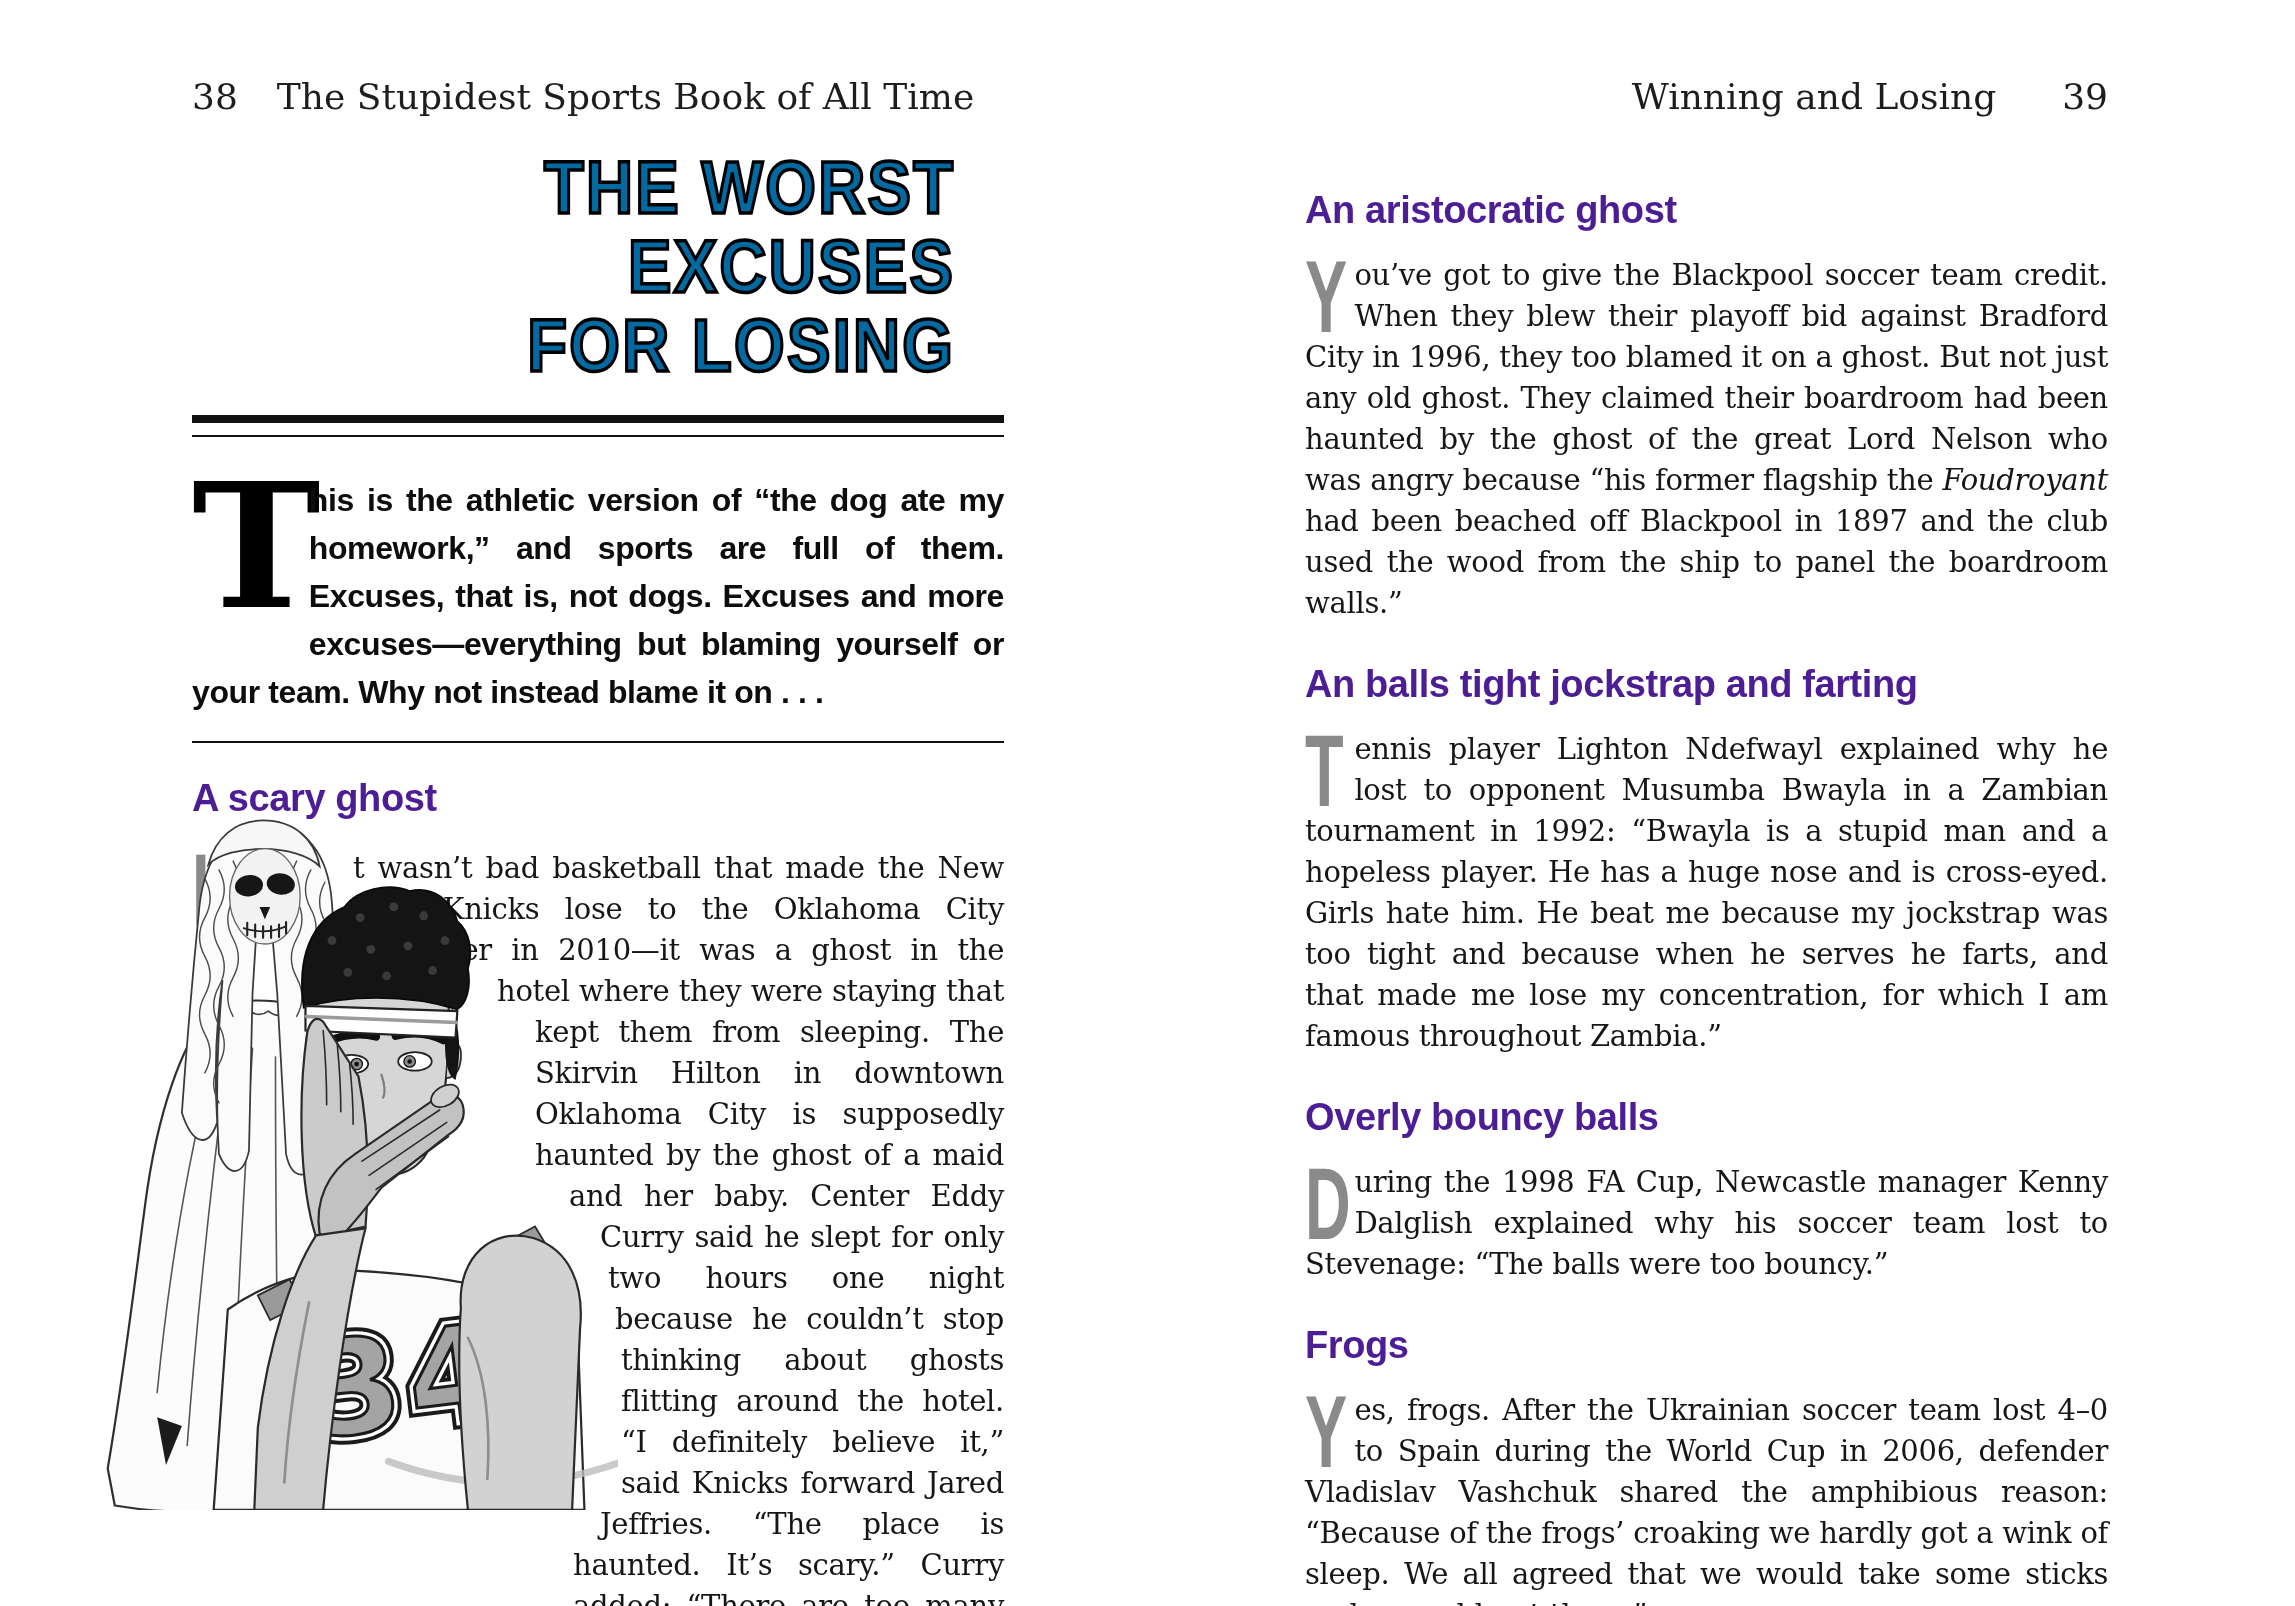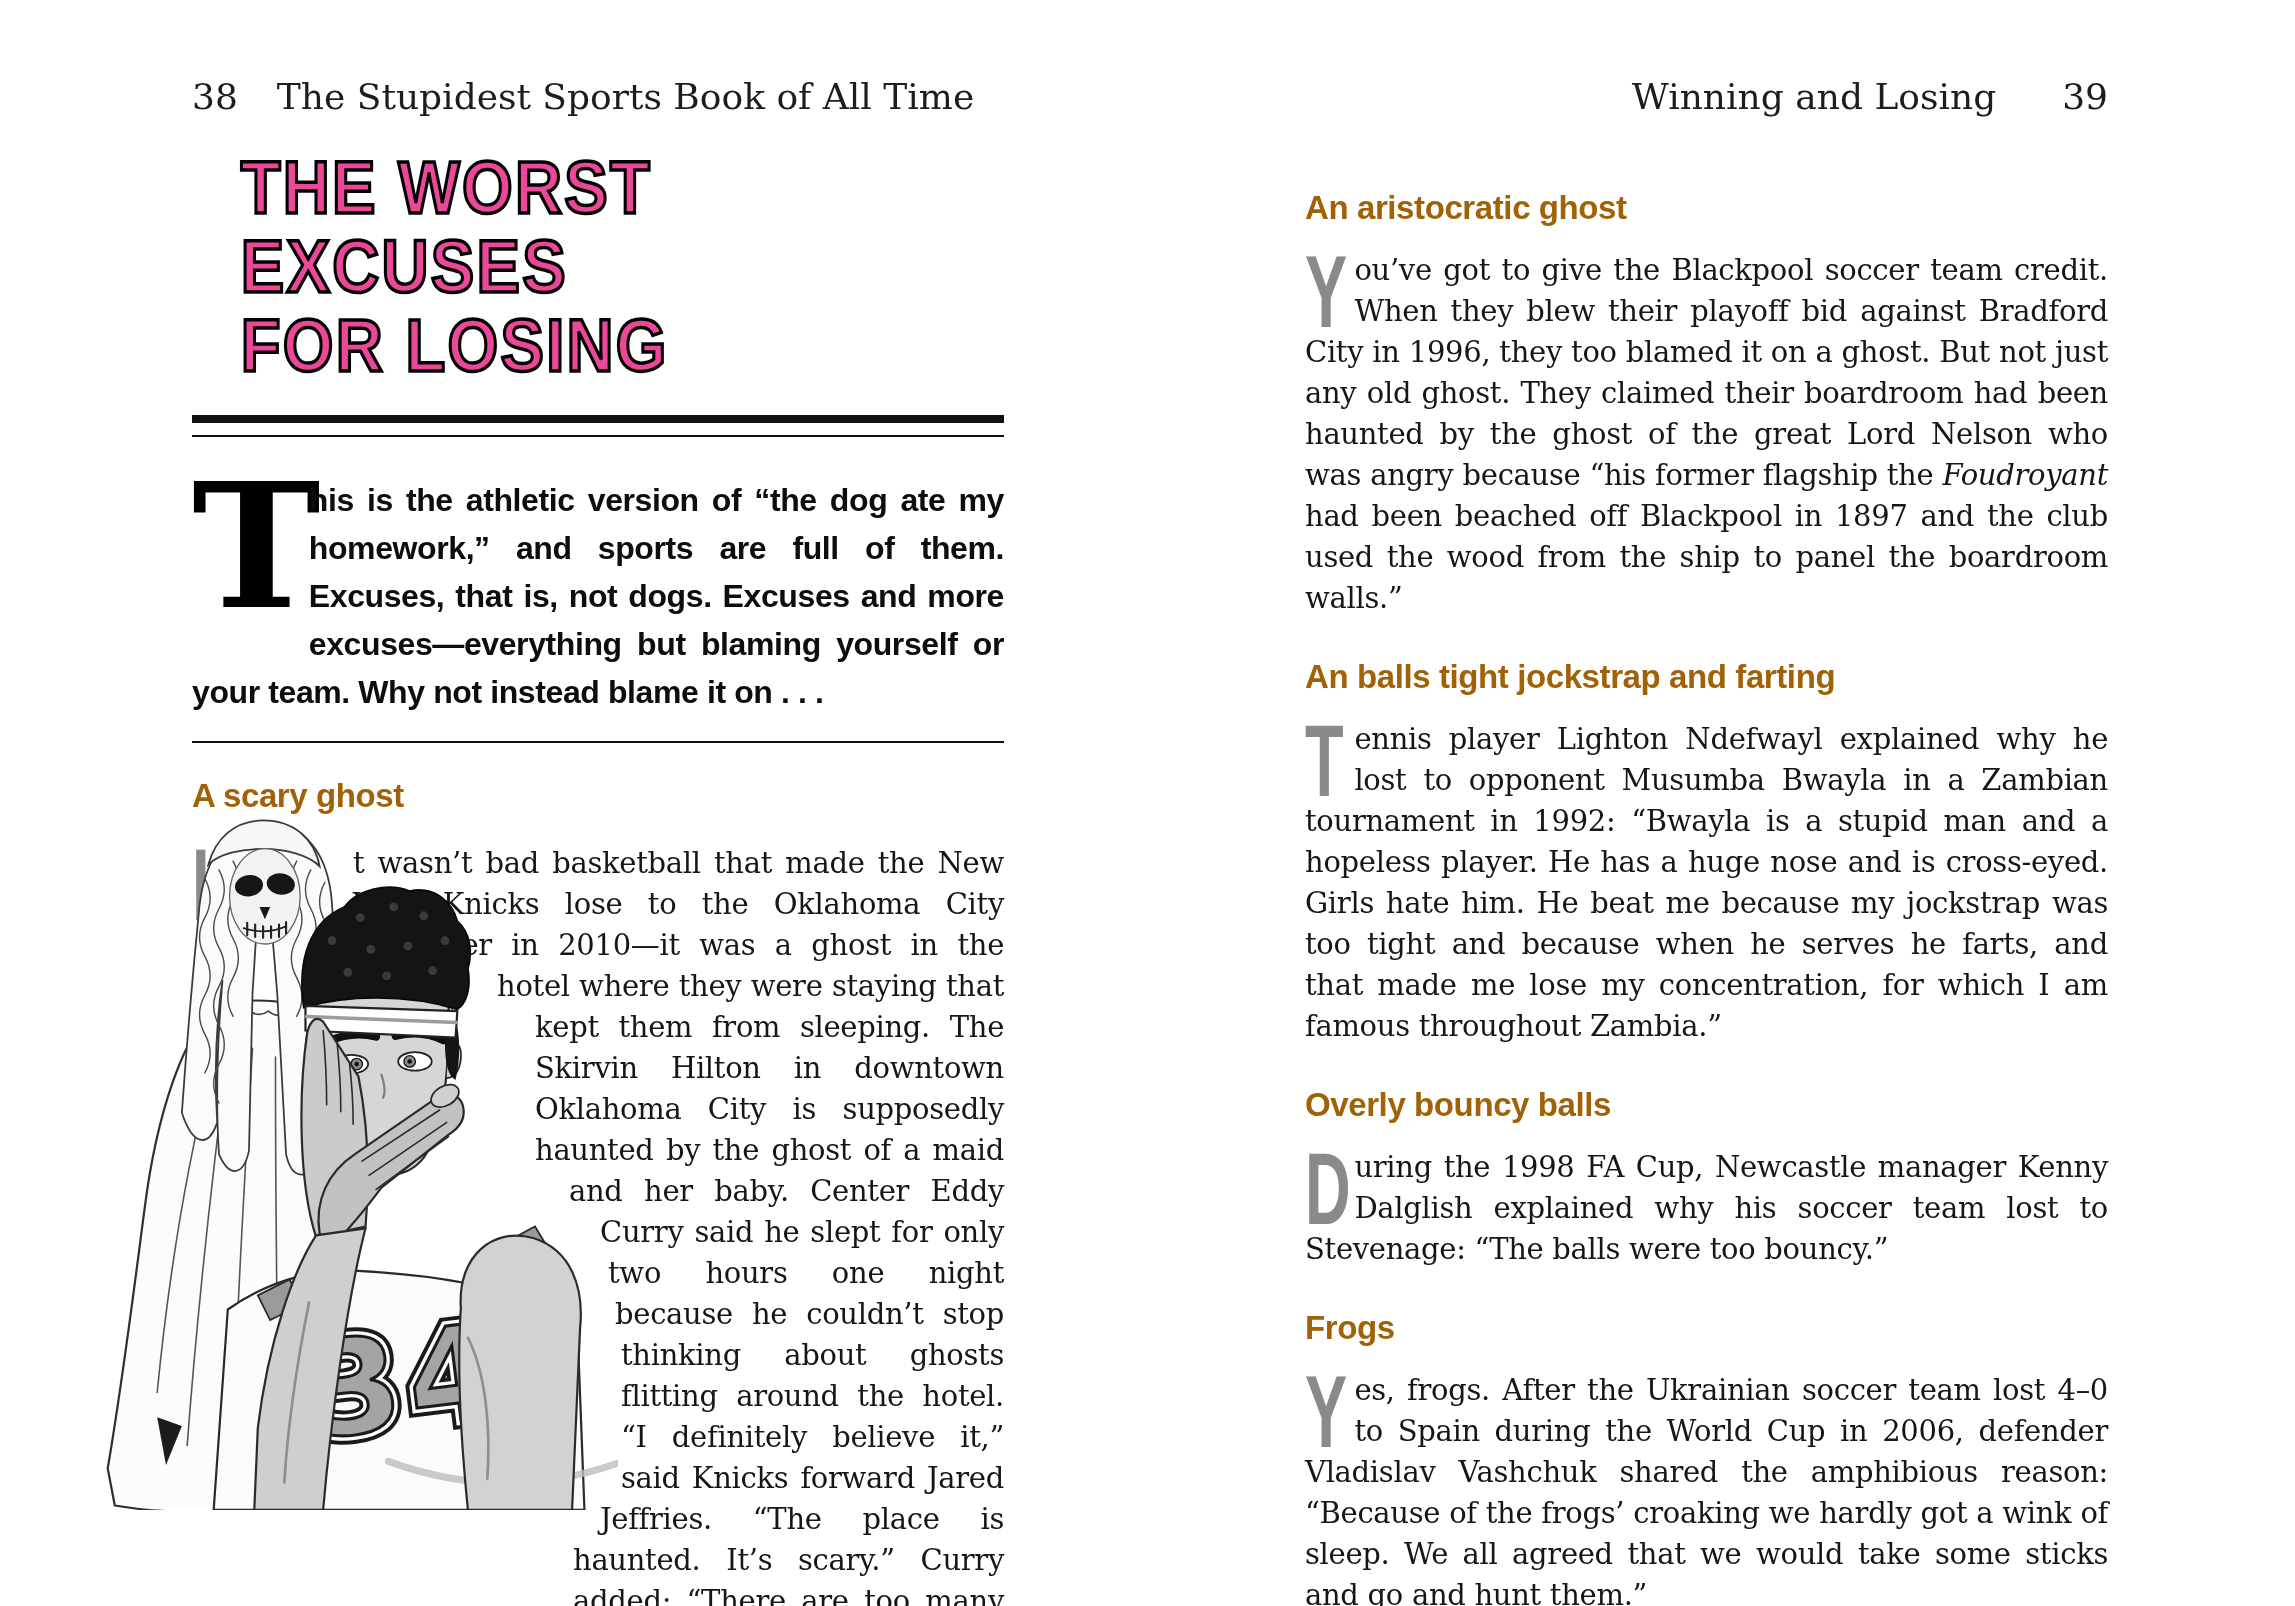--- a/index.html
+++ b/index.html
@@ -11,38 +11,38 @@
   .running-head{position:absolute;top:76px;font-size:36px;color:#1d1d1d;white-space:nowrap;}
   .rh-left{left:192px;}
   .rh-right{right:187px;text-align:right;}
   .rh-num{display:inline-block;}
   .rh-left .rh-num{margin-right:39px;}
   .rh-right .rh-num{margin-left:66px;}
 
   
   .left-col{position:absolute;left:192px;top:148px;width:812px;}
   .chapter-title{
-    text-align:left;font-family:"Liberation Sans",sans-serif;font-weight:bold;
-    font-size:74px;line-height:79px;color:#ec4899;-webkit-text-stroke:3.5px #000;
+    text-align:right;font-family:"Liberation Sans",sans-serif;font-weight:bold;
+    font-size:74px;line-height:79px;color:#0369a1;-webkit-text-stroke:3.5px #000;
     letter-spacing:2.6px;
   }
   .chapter-title .tl{display:block;transform:scaleX(0.88);transform-origin:50% 50%;}
   .double-rule{margin-top:30px;height:11.5px;border-top:8px solid #111;border-bottom:2.6px solid #111;}
   .intro{
     margin-top:39px;font-family:"Liberation Sans",sans-serif;font-weight:bold;
     font-size:32px;line-height:48px;text-align:justify;color:#0d0d0d;letter-spacing:-0.4px;
   }
   .intro-drop{
     float:left;width:108px;height:141px;margin:5.3px 8.8px 0 0;
     font-family:"DejaVu Serif",serif;font-weight:bold;font-size:173px;line-height:132px;
     color:#000;text-align:left;
   }
   .thin-rule{margin-top:25px;border-top:2.6px solid #111;height:0;}
   .sec-heading{
-    font-family:"Liberation Sans",sans-serif;font-weight:bold;font-size:33px;color:#a16207;
+    font-family:"Liberation Sans",sans-serif;font-weight:bold;font-size:38px;color:#4c1d95;
     letter-spacing:-0.4px;
   }
   .left-col .sec-heading{margin-top:34px;}
   .body-par{
     margin-top:28px;font-size:29px;line-height:41px;text-align:justify;color:#161616;
     letter-spacing:-0.3px;min-height:759px;
   }
   .drop-cap{
     float:left;width:37px;height:81px;margin-right:12.4px;
     font-family:"Liberation Sans",sans-serif;font-weight:bold;font-size:102px;line-height:84px;

